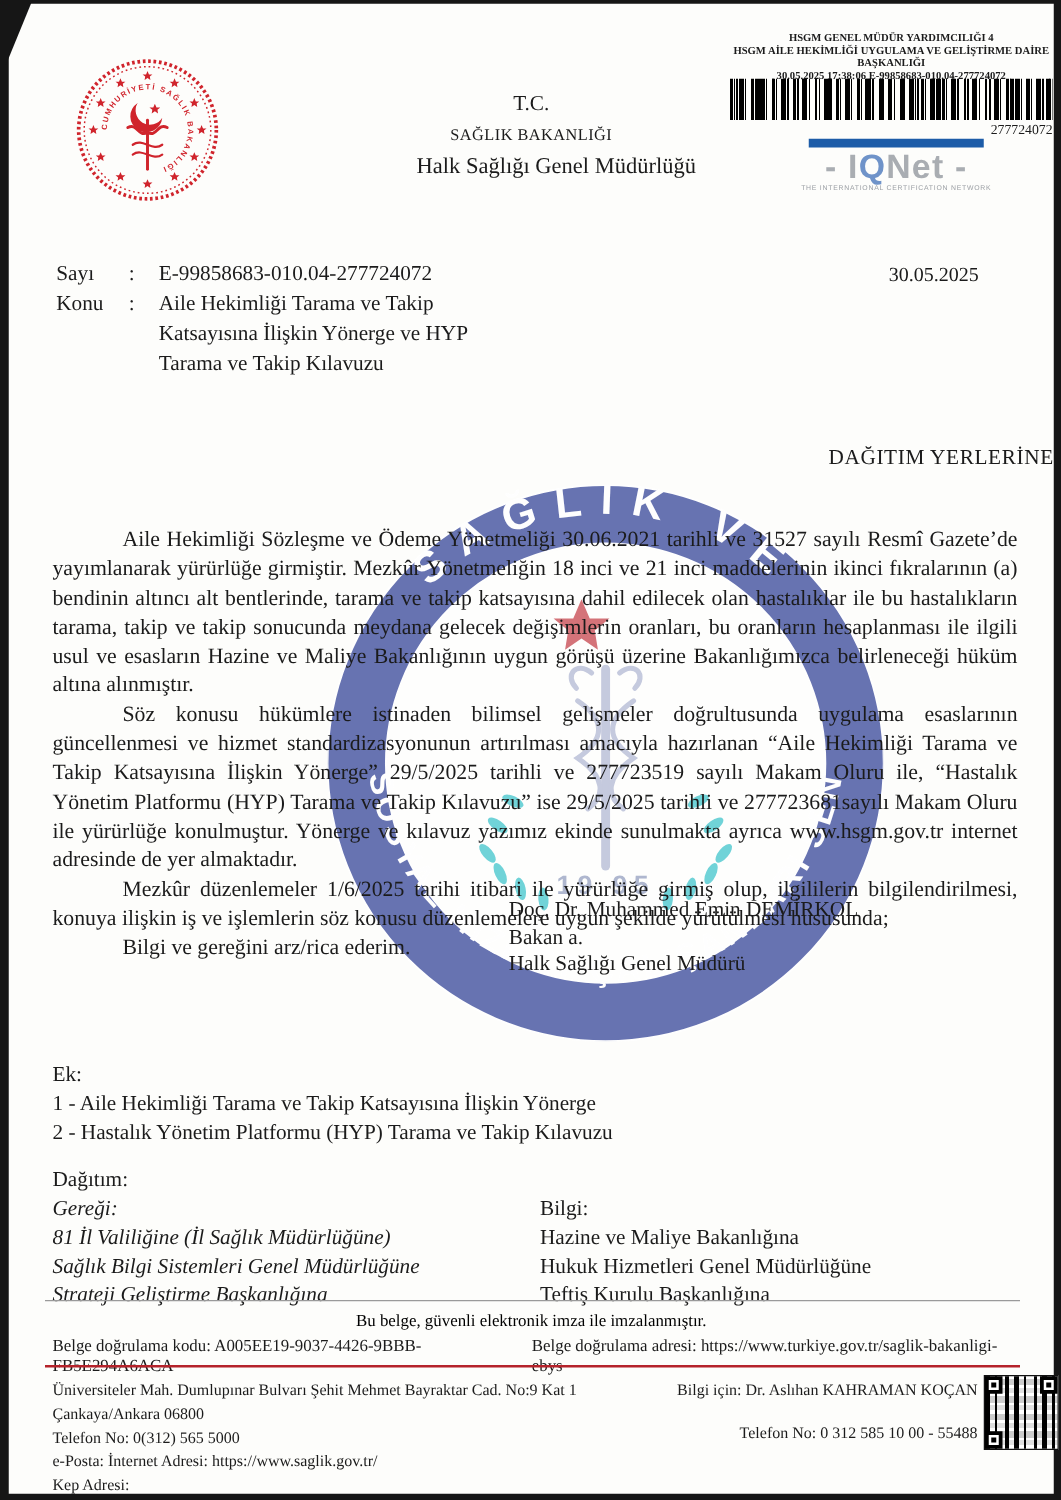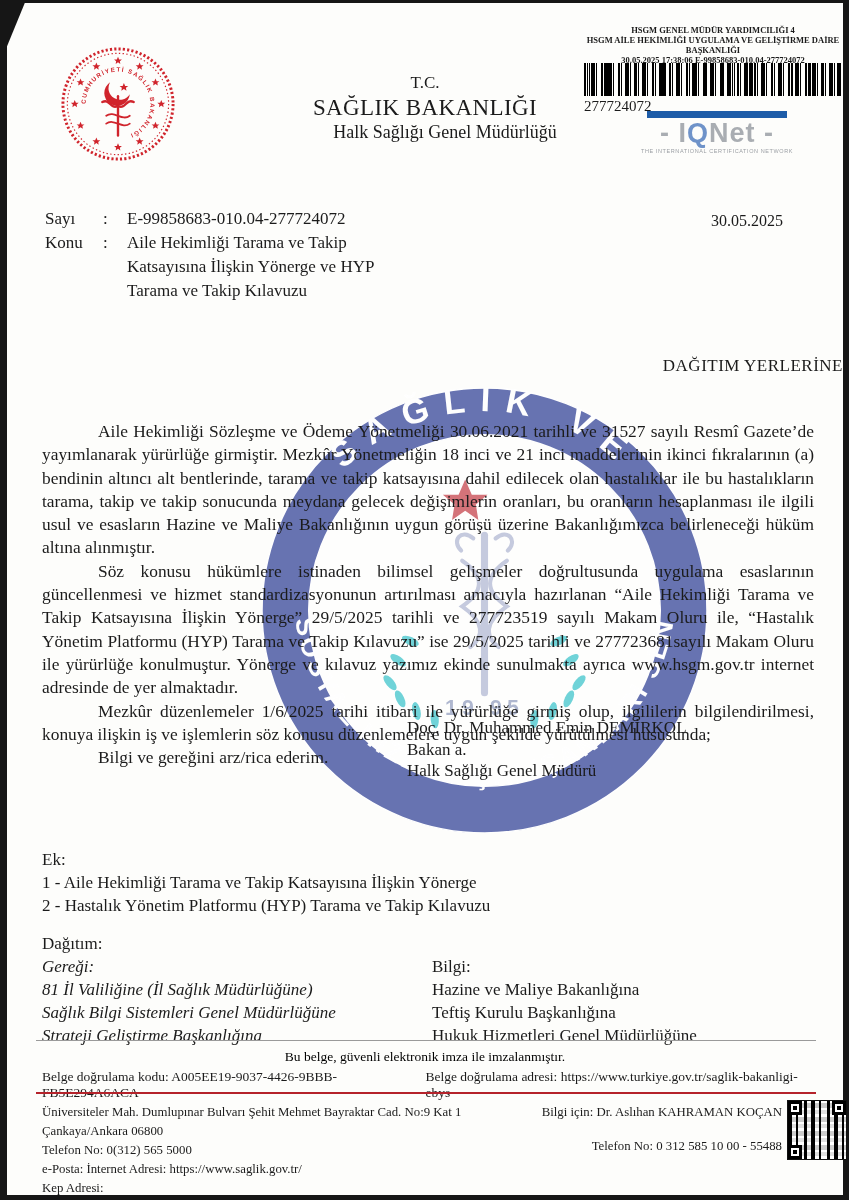--- a/index.html
+++ b/index.html
@@ -5,30 +5,30 @@
   html,body{margin:0;padding:0;background:#161616;}
   .stage{position:relative;width:849px;height:1200px;background:#161616;overflow:hidden;
          font-family:"Liberation Serif", serif;color:#1b1b1b;}
   .page{position:absolute;left:7px;top:3px;width:836px;height:1192px;background:#fdfdfb;}
   .wedge{position:absolute;left:0;top:0;width:26px;height:52px;background:#161616;
          clip-path:polygon(0 0,100% 0,18% 100%,0 100%);z-index:40;}
   .abs{position:absolute;}
   
   .hdr-center{left:0;top:67px;width:836px;text-align:center;line-height:25px;z-index:3;}
   .hdr-tc{font-size:17px;}
-  .hdr-min{font-size:23px;letter-spacing:.4px;}
+  .hdr-min{font-size:13px;letter-spacing:.4px;}
   .hdr-dir{font-size:18px;padding-left:40px;}
   
   .docinfo{left:575px;top:22px;width:262px;text-align:center;z-index:3;}
   .docinfo .l{font-size:8.5px;font-weight:bold;line-height:10px;}
   .barcode{left:577px;top:60px;width:258px;height:33px;z-index:3;
     background-image:
       repeating-linear-gradient(90deg,#000 0 2px,rgba(0,0,0,0) 2px 3px,#000 3px 4px,rgba(0,0,0,0) 4px 7px,#000 7px 11px,rgba(0,0,0,0) 11px 12px,#000 12px 13px,rgba(0,0,0,0) 13px 17px),
       repeating-linear-gradient(90deg,rgba(0,0,0,0) 0 5px,#000 5px 6px,rgba(0,0,0,0) 6px 21px,#000 21px 24px,rgba(0,0,0,0) 24px 29px);}
-  .bcnum{left:577px;top:95px;width:258px;text-align:left;font-size:15px;z-index:3;}
+  .bcnum{left:577px;top:95px;width:258px;text-align:right;font-size:11px;z-index:3;}
   .iqnet{left:620px;top:108px;width:180px;text-align:center;z-index:3;font-family:"Liberation Sans",sans-serif;}
   .iqbar{margin:0 auto;width:140px;height:7px;background:#1d5ca8;}
   .iqtext{font-size:27px;color:#a9adb2;font-weight:bold;letter-spacing:1px;line-height:30px;}
   .iqtext .q{color:#6f93c9;}
   .iqsub{font-size:5.5px;color:#9b9fa4;letter-spacing:.6px;}
   
   .meta{left:38px;top:204px;z-index:3;font-size:17px;line-height:24px;}
   .meta table{border-collapse:collapse;}
   .meta td{vertical-align:top;padding:0;font-size:17px;line-height:24px;}
   .meta .lab{width:58px;}
@@ -222,22 +222,22 @@
       <div class="dag-cols">
         <div class="dag-col1">
           <div>Gereği:</div>
           <div>81 İl Valiliğine (İl Sağlık Müdürlüğüne)</div>
           <div>Sağlık Bilgi Sistemleri Genel Müdürlüğüne</div>
           <div>Strateji Geliştirme Başkanlığına</div>
         </div>
         <div class="dag-col2">
           <div>Bilgi:</div>
           <div>Hazine ve Maliye Bakanlığına</div>
+          <div>Hukuk Hizmetleri Genel Müdürlüğüne</div>
           <div>Teftiş Kurulu Başkanlığına</div>
-          <div>Hukuk Hizmetleri Genel Müdürlüğüne</div>
         </div>
       </div>
     </div>
 
     <div class="abs foot-topline"></div>
     <div class="abs esign">Bu belge, güvenli elektronik imza ile imzalanmıştır.</div>
     <div class="abs valrow">
       <span>Belge doğrulama kodu: A005EE19-9037-4426-9BBB-FB5E294A6ACA</span>
       <span>Belge doğrulama adresi: https://www.turkiye.gov.tr/saglik-bakanligi-ebys</span>
     </div>

